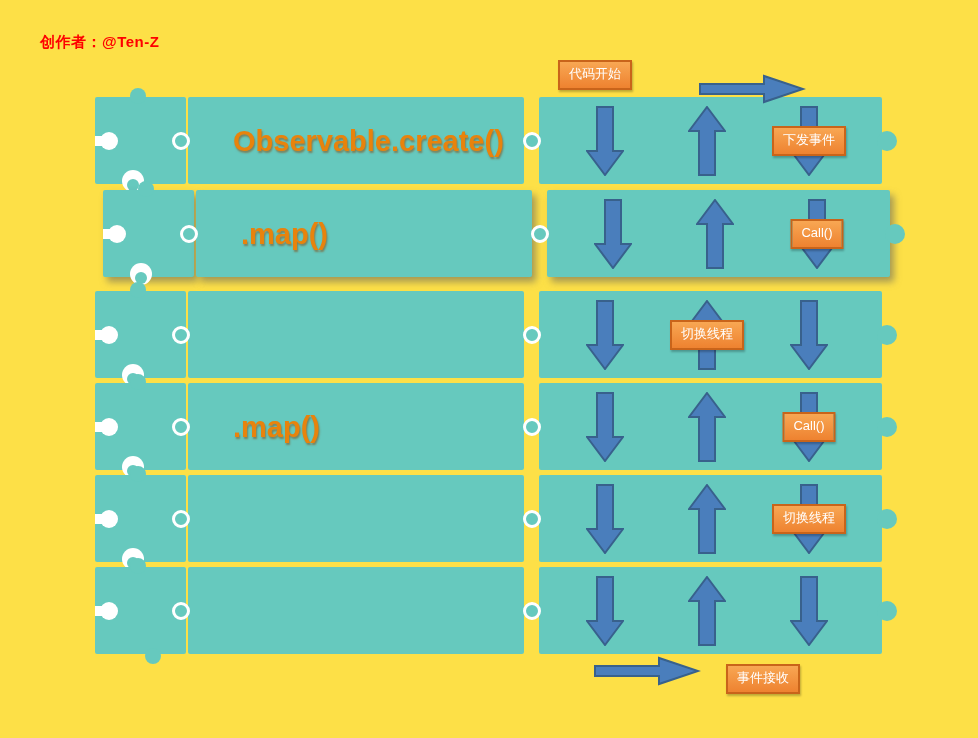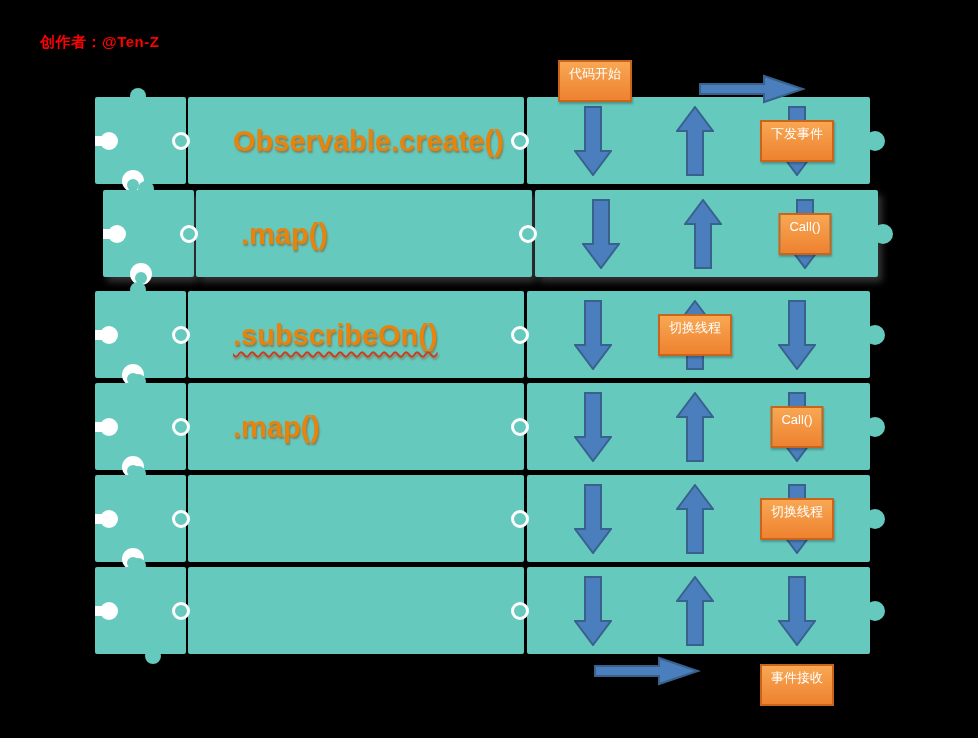--- a/index.html
+++ b/index.html
@@ -7,41 +7,41 @@
     --arrow-fill:#4A7EBC;
     --arrow-stroke:#38618C;
     --label-fill-top:#F8A753;
     --label-fill-bot:#EE8230;
     --label-border:#C9641A;
     --method-color:#E8830C;
     --title-color:#FE0000;
   }
   *{box-sizing:border-box;margin:0;padding:0;}
   body{background:#ffffff;font-family:"Liberation Sans","DejaVu Sans",sans-serif;}
-  .canvas{position:relative;width:978px;height:738px;background:#000000;overflow:hidden;}
+  .canvas{position:relative;width:978px;height:738px;background:#fde047;overflow:hidden;}
 
   .author-title{position:absolute;left:40px;top:33px;font-size:15px;font-weight:bold;
     color:var(--title-color);letter-spacing:.5px;}
 
   
   .rows{position:absolute;left:0;top:0;width:100%;height:100%;}
   .row{position:absolute;left:95px;width:775px;height:87px;}
   .row:nth-of-type(1){top:97px;}
   .row:nth-of-type(2){top:190px;}
   .row:nth-of-type(3){top:291px;}
   .row:nth-of-type(4){top:383px;}
   .row:nth-of-type(5){top:475px;}
   .row:nth-of-type(6){top:567px;}
   .row.elevated{transform:translate(8px,0);}
   .row.elevated .piece{box-shadow:4px 5px 7px rgba(95,95,95,.55);}
 
   .piece{position:absolute;top:0;height:100%;background:var(--teal);border-radius:2px;}
   .piece.small{left:0;width:91px;}
   .piece.text{left:93px;width:336px;}
-  .piece.flow{left:432px;width:343px;text-decoration:underline;}
+  .piece.flow{left:444px;width:343px;text-decoration:underline;}
 
   
   .hole-left-circle{position:absolute;left:5px;top:50%;transform:translateY(-50%);
     width:18px;height:18px;background:#fff;border-radius:50%;}
   .hole-left-neck{position:absolute;left:0;top:50%;transform:translateY(-50%);
     width:8px;height:10px;background:#fff;}
   .joint{position:absolute;left:-16px;top:50%;transform:translateY(-50%);
     width:18px;height:18px;background:var(--teal);border:3px solid #fff;border-radius:50%;}
   .knob-top{position:absolute;top:-9px;left:38%;width:16px;height:16px;
     background:var(--teal);border-radius:50%;}
@@ -72,26 +72,26 @@
   
   .arr{position:absolute;top:9px;width:38px;height:70px;}
   .arr.a1{left:47px;}   
   .arr.a2{left:149px;}  
   .arr.a3{left:251px;}  
   svg polygon{fill:var(--arrow-fill);stroke:var(--arrow-stroke);stroke-width:2;}
 
   
   .flow-label{position:absolute;background:linear-gradient(var(--label-fill-top),var(--label-fill-bot));
     border:2px solid var(--label-border);color:#ffffff;font-size:13px;line-height:1;
-    padding:5px 9px 20px;white-space:nowrap;box-shadow:1px 2px 2px rgba(0,0,0,.25);z-index:5;}
+    padding:5px 9px 8px;white-space:nowrap;box-shadow:1px 2px 2px rgba(0,0,0,.25);z-index:5;}
   .row-label{top:50%;transform:translate(-50%,-50%);}
   .row-label.label-right{left:270px;}
   .row-label.label-middle{left:168px;}
   .start-label{left:558px;top:60px;}
-  .end-label{left:760px;top:664px;}
+  .end-label{left:726px;top:664px;}
 
   
   .h-arrow{position:absolute;width:108px;height:30px;z-index:4;}
   .h-arrow.top{left:698px;top:74px;}
   .h-arrow.bottom{left:593px;top:656px;}
 </style>
 </head>
 <body>
 
 <div class="canvas">
@@ -172,21 +172,20 @@
       <span class="hole-left-neck"></span>
       <span class="hole-left-circle"></span>
       <span class="knob-top"></span>
       <span class="knob-top-neck"></span>
       <span class="hole-bottom"></span>
       <span class="tab-bottom"></span>
 
     </div>
     <div class="piece text">
       <span class="joint"></span>
-      <span class="method squiggly">.subscribeOn()</span>
     </div>
     <div class="piece flow">
       <span class="joint"></span>
       <svg class="arr a1" viewBox="0 0 38 70">
         <polygon points="11,1 27,1 27,45 37,45 19,69 1,45 11,45"></polygon>
       </svg>
       <svg class="arr a2" viewBox="0 0 38 70">
         <polygon points="19,1 37,25 27,25 27,69 11,69 11,25 1,25"></polygon>
       </svg>
       <svg class="arr a3" viewBox="0 0 38 70">

